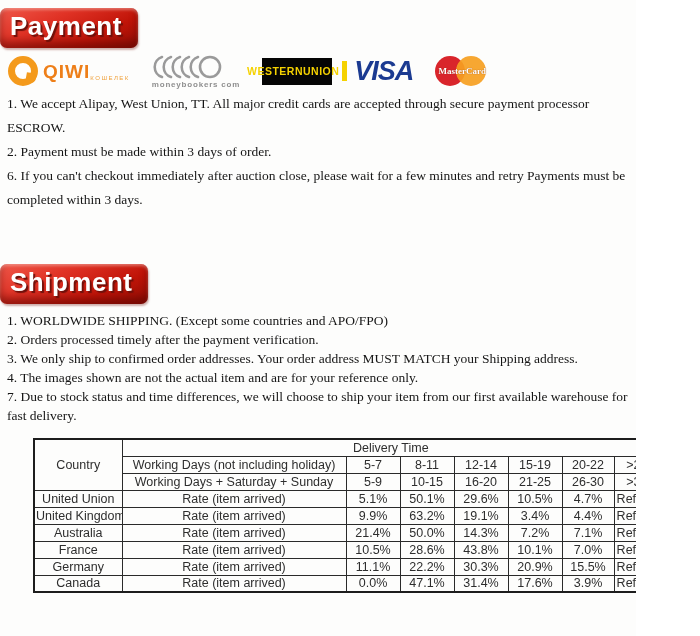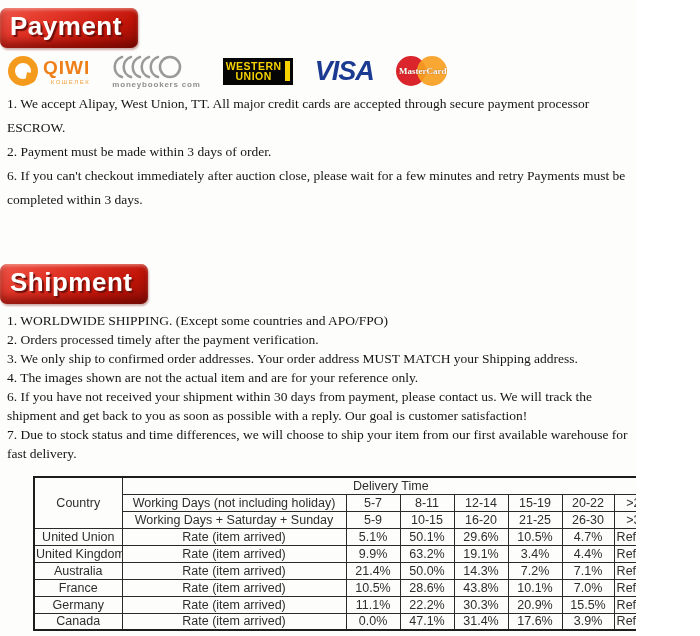--- a/index.html
+++ b/index.html
@@ -53,41 +53,41 @@
   }
   .qiwi-q::after {
     content:"";
     position:absolute;
     right:-5px; bottom:-4px;
     width: 10px; height: 10px;
     background: #f49a1c;
     border-radius: 0 80% 80% 40%;
     transform: rotate(10deg);
   }
-  .qiwi-text-wrap { display:flex; flex-direction:column; line-height:1; }
+  .qiwi-text-wrap { display:flex; flex-direction:row; line-height:1; }
   .qiwi-text {
     font-family: "Liberation Sans", sans-serif;
     font-weight: bold; font-size: 19px; color: #ee7f19; letter-spacing: 1px;
   }
   .qiwi-sub { font-family:"Liberation Sans",sans-serif; font-size: 6px; color:#f0a23c; letter-spacing:1.5px; margin-top:2px; align-self:flex-end; }
 
   
   .mb { flex-direction: column; align-items:flex-start; }
   .mb svg { display:block; }
   .mb-text { font-family:"Liberation Sans",sans-serif; font-weight:bold; font-size:8px; color:#8f8f8f; letter-spacing:0.8px; margin-top:1px; }
 
   
   .wu {
     background:#050505;
     width: 70px; height: 27px;
     display:flex; align-items:center; justify-content:center;
     gap: 3px;
     padding: 2px 3px;
   }
-  .wu-lines { display:flex; flex-direction:column; line-height:1; }
+  .wu-lines { display:flex; flex-direction:row; line-height:1; }
   .wu-line {
     font-family: "Liberation Sans", sans-serif;
     font-weight: bold; font-stretch: condensed;
     font-size: 10.5px; color: #f5d200; letter-spacing: 0.5px;
     text-align: center;
   }
   .wu-bars { width: 7px; height: 20px; border-left: 3px solid #f5d200; border-right: 2px solid #f5d200; }
 
   
   .visa-text {
@@ -205,21 +205,20 @@
   <div class="shipment-section">
     <div class="banner">
       <span>Shipment</span>
     </div>
 
     <ul class="notes ship-notes">
       <li>1. WORLDWIDE SHIPPING. (Except some countries and APO/FPO)</li>
       <li>2. Orders processed timely after the payment verification.</li>
       <li>3. We only ship to confirmed order addresses. Your order address MUST MATCH your Shipping address.</li>
       <li>4. The images shown are not the actual item and are for your reference only.</li>
-      <li>6. If you have not received your shipment within 30 days from payment, please contact us. We will track the shipment and get back to you as soon as possible with a reply. Our goal is customer satisfaction!</li>
       <li>7. Due to stock status and time differences, we will choose to ship your item from our first available warehouse for fast delivery.</li>
     </ul>
 
     
     <div class="tablewrap">
       <table class="delivery">
         <colgroup>
           <col style="width:88px">
             <col style="width:224px">
           <col style="width:54px">

